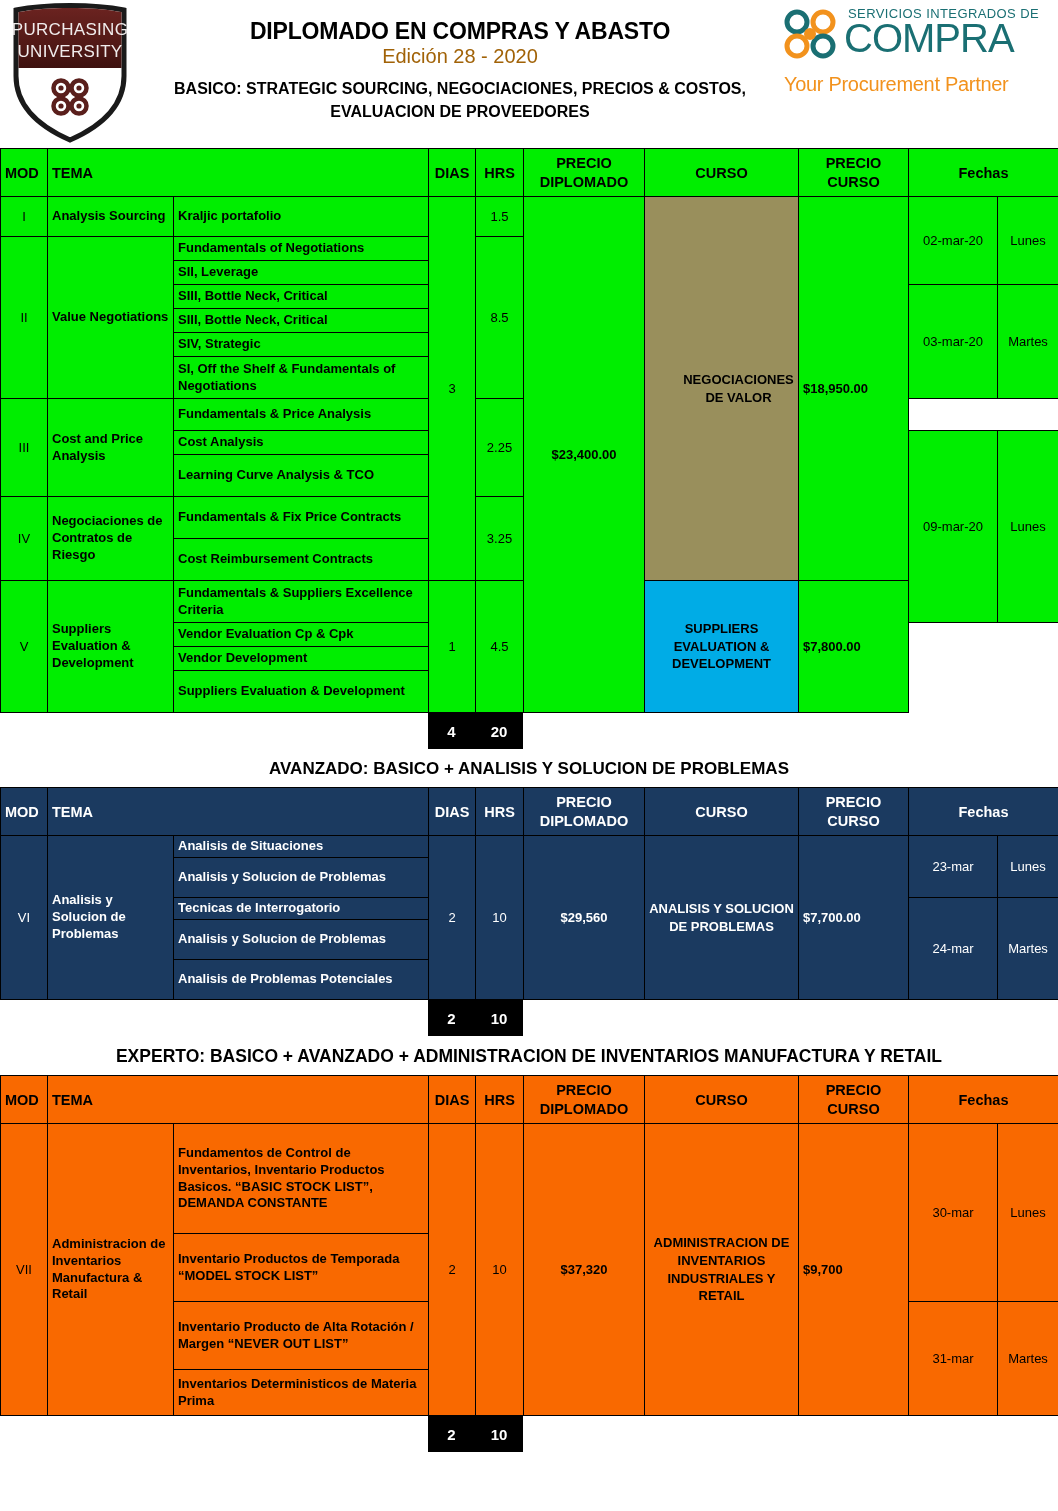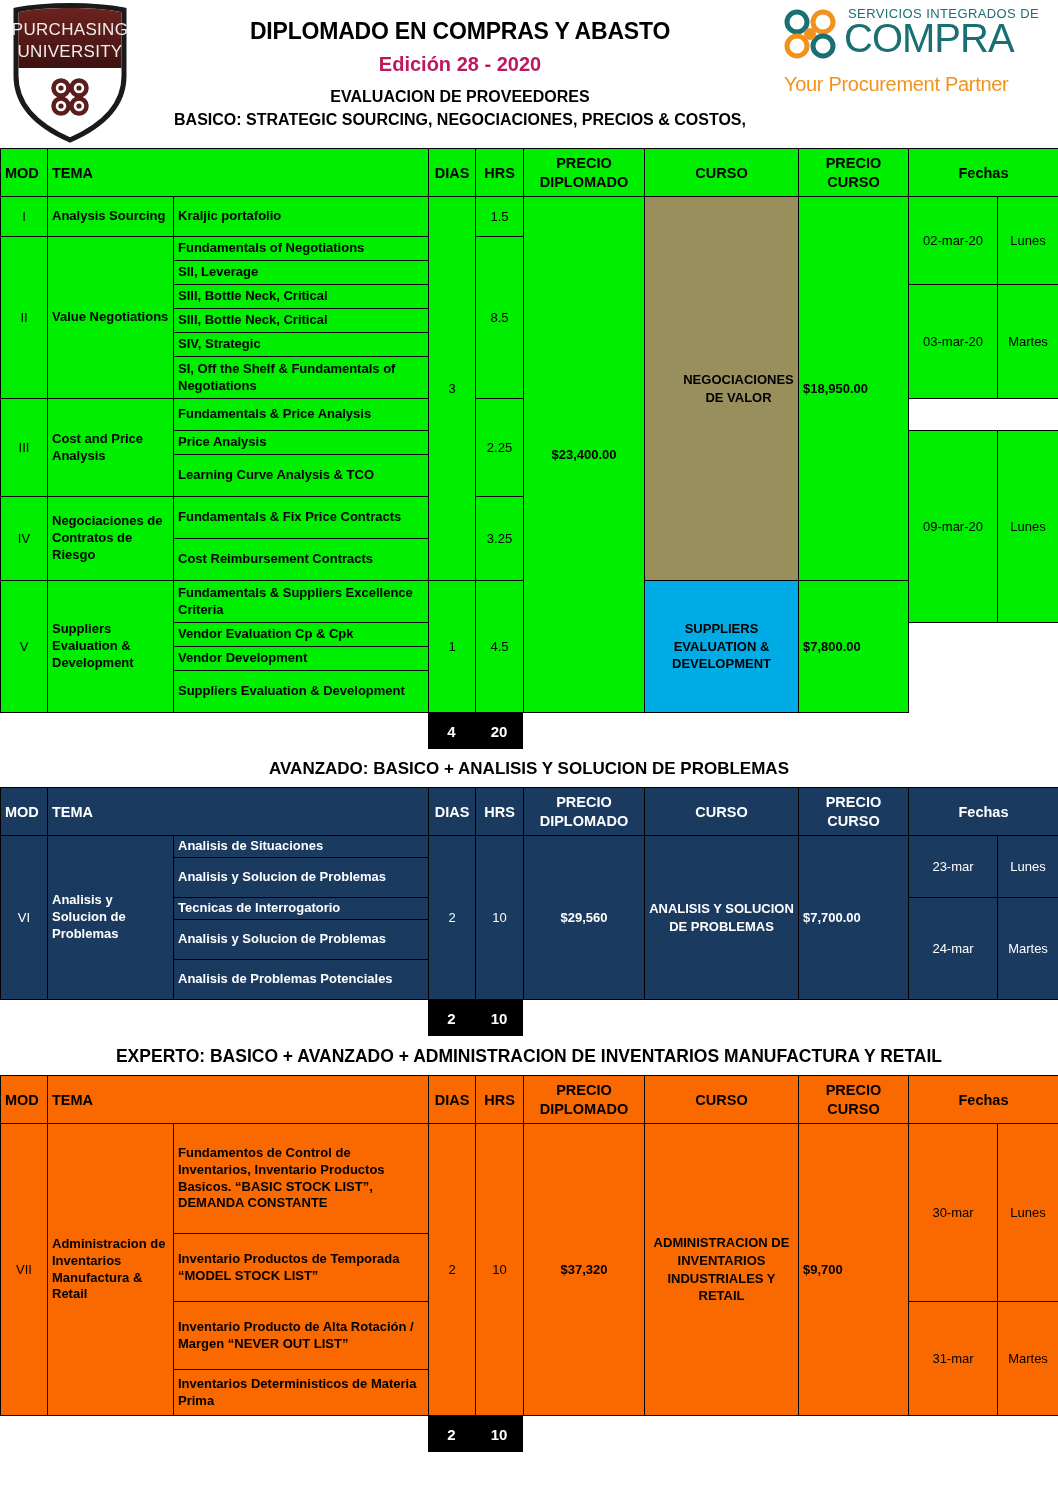--- a/index.html
+++ b/index.html
@@ -12,21 +12,21 @@
   }
   .page { position: relative; width: 1058px; height: 1511px; }
 
   
   .header { position: relative; height: 148px; }
   .logo-left { position: absolute; left: 6px; top: 2px; width: 128px; height: 142px; }
   .logo-right { position: absolute; right: 18px; top: 4px; width: 258px; height: 78px; }
 
   .titles { position: absolute; left: 140px; top: 18px; width: 640px; text-align: center; }
   .t1 { font-size: 23px; font-weight: bold; color: #000; letter-spacing: -0.2px; }
-  .t2 { font-size: 20px; font-weight: bold; color: #be185d; margin-top: 8px; }
+  .t2 { font-size: 20px; font-weight: normal; color: #a16207; }
   .t3 { font-size: 16px; font-weight: bold; color: #000; margin-top: 9px; line-height: 1.45; }
   .shield-svg { display: block; }
 
   
   .compra { position: relative; width: 100%; height: 100%; }
   .compra-top { position:absolute; left: 66px; top: 2px; font-size: 13px; letter-spacing:0.4px; color:#1a6f73; font-weight:500; }
   .compra-main { position:absolute; left: 62px; top: 14px; font-size: 40px; font-weight: 500; color:#1a6f73; letter-spacing:-1px; line-height:1; }
   .compra-sub { position:absolute; left: 2px; top: 56px; font-size: 20px; color:#f2921d; letter-spacing:-0.3px;margin-top:13px; }
 
   
@@ -97,22 +97,22 @@
           <circle cx="55" cy="104" r="2.6"></circle>
             <circle cx="73" cy="104" r="2.6"></circle>
         </g>
       </svg>
     </div>
 
     <div class="titles">
       <div class="t1">DIPLOMADO EN COMPRAS Y ABASTO</div>
       <div class="t2">Edición 28 - 2020</div>
       <div class="t3">
+        <div>BASICO: STRATEGIC SOURCING, NEGOCIACIONES, PRECIOS &amp; COSTOS,</div>
         <div>EVALUACION DE PROVEEDORES</div>
-        <div>BASICO: STRATEGIC SOURCING, NEGOCIACIONES, PRECIOS &amp; COSTOS,</div>
       </div>
     </div>
 
     <div class="logo-right">
       <div class="compra">
         <svg width="62" height="54" viewBox="0 0 62 54" style="position:absolute;left:0;top:4px">
           <g fill="none" stroke-width="5">
             <circle cx="15" cy="14" r="10" stroke="#1a6f73"></circle>
             <circle cx="41" cy="14" r="10" stroke="#f2921d"></circle>
             <circle cx="15" cy="38" r="10" stroke="#f2921d"></circle>
@@ -195,21 +195,21 @@
       <td class="topic" style="height:42px">SI, Off the Shelf &amp; Fundamentals of Negotiations</td>
     </tr>
 
     <tr>
       <td class="mod" rowspan="3">III</td>
       <td class="tema" rowspan="3">Cost and Price Analysis</td>
       <td class="topic" style="height:32px">Fundamentals &amp; Price Analysis</td>
       <td class="num" rowspan="3">2.25</td>
     </tr>
     <tr>
-      <td class="topic" style="height:24px">Price Analysis</td>
+      <td class="topic" style="height:24px">Cost Analysis</td>
       <td class="date" rowspan="5">09-mar-20</td>
       <td class="day" rowspan="5">Lunes</td>
     </tr>
     <tr>
       <td class="topic" style="height:42px">Learning Curve Analysis &amp; TCO</td>
     </tr>
 
     <tr>
       <td class="mod" rowspan="2">IV</td>
       <td class="tema" rowspan="2">Negociaciones de Contratos de Riesgo</td>

